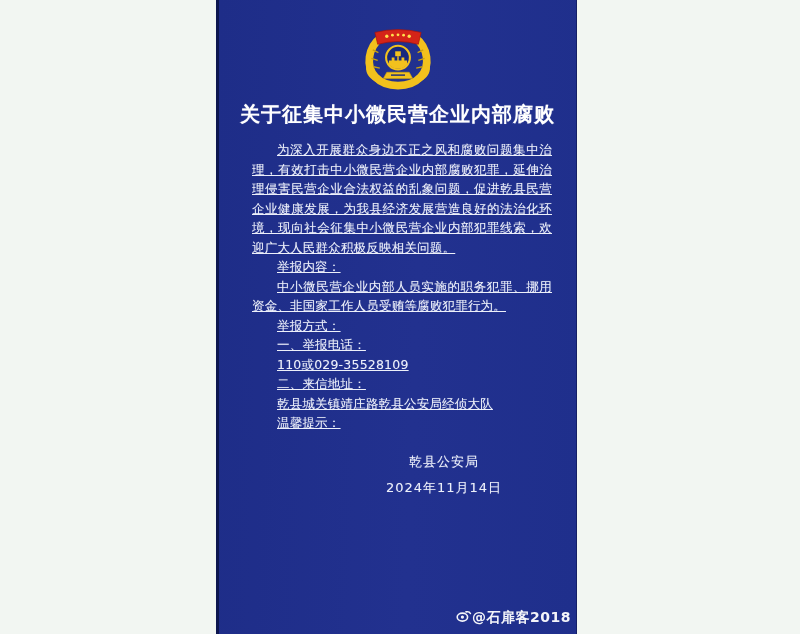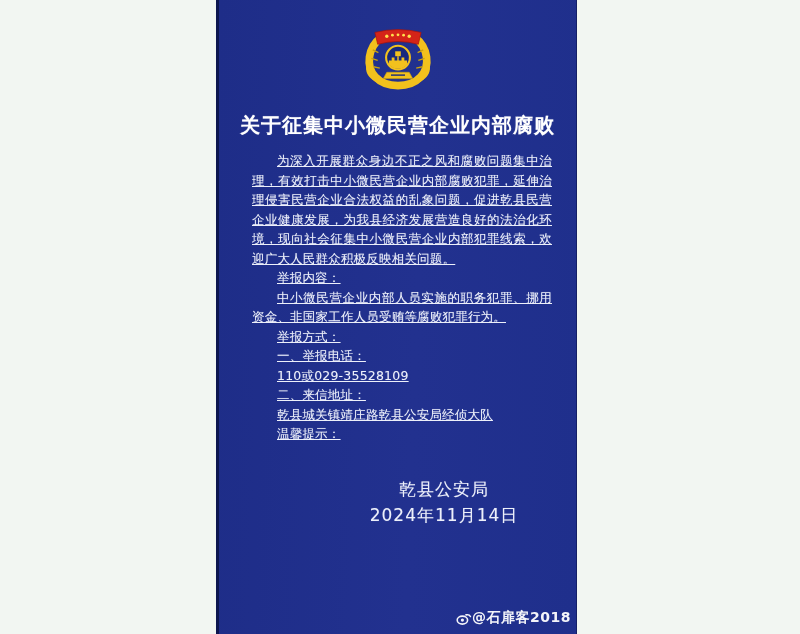--- a/index.html
+++ b/index.html
@@ -17,54 +17,54 @@
     width: 361px; height: 634px;
     background: linear-gradient(92deg, #1e2d88 0%, #22318f 55%, #1f2f8c 100%);
     border-left: 3px solid #0d164f;
     border-right: 1px solid #141f66;
   }
   .emblem {
     width: 70px; height: 66px;
     margin: 26px auto 0 auto;
   }
   .title {
-    margin-top: 18px;
+    margin-top: 7px;
     text-align: center;
     color: #ffffff;
     font-weight: bold;
     font-size: 20px;
     line-height: 30px;
     letter-spacing: 1px;
     text-shadow: 0 0 1px rgba(255,255,255,0.4);
   }
   .body-text {
     margin: 11px 28px 0 33px;
     width: 300px;
     color: #edf0fa;
     font-size: 12.5px;
     line-height: 19.5px;
     letter-spacing: 0.2px;
     text-align: justify;
     text-shadow: 0 0 1px rgba(230,235,255,0.35);
   }
   .body-text p { margin: 0; text-indent: 2em; text-decoration: underline; }
   .signature {
-    margin: 32px 52px 0 auto;
+    margin: 16px 52px 0 auto;
     width: 160px;
     text-align: center;
     color: #edf0fa;
-    font-size: 17px;
+    font-size: 13px;
     line-height: 26px;
     letter-spacing: 1px;
     text-shadow: 0 0 1px rgba(230,235,255,0.35);
   }
   .watermark {
     position: absolute;
     right: 5px; bottom: 7px;
-    display: flex; align-items: center; gap: 0;
+    display: flex; gap: 0;
     color: #ffffff;
     font-size: 14px;
     font-weight: bold;
     opacity: 0.95;
     letter-spacing: 0.5px;
   }
   .watermark svg { display: block; }
 </style>
 </head>
 <body>

